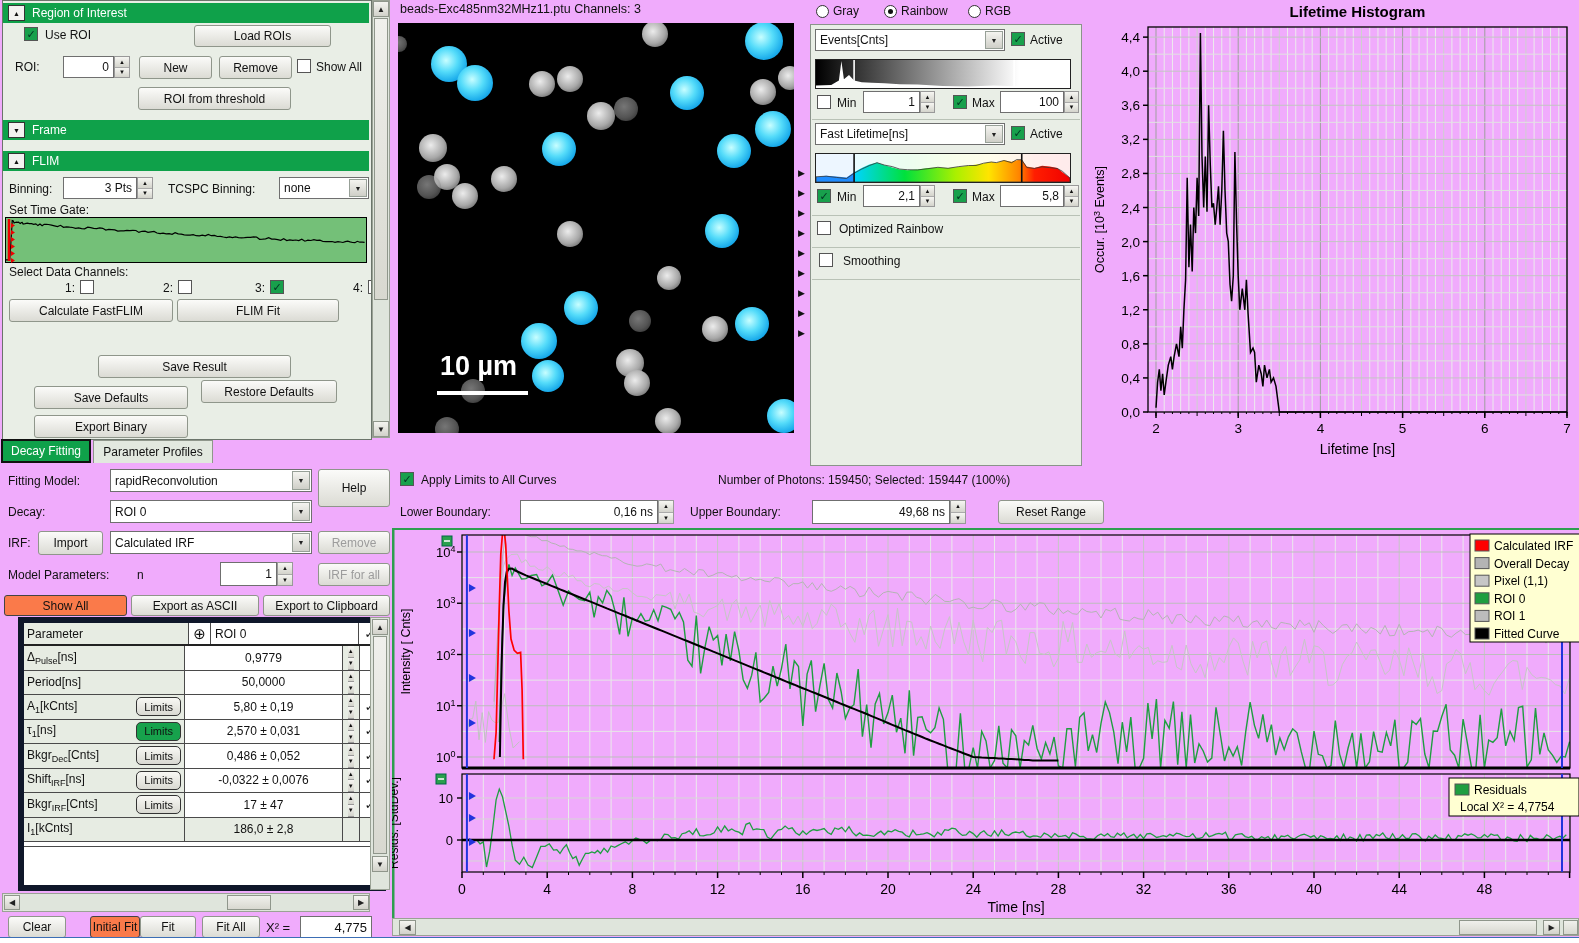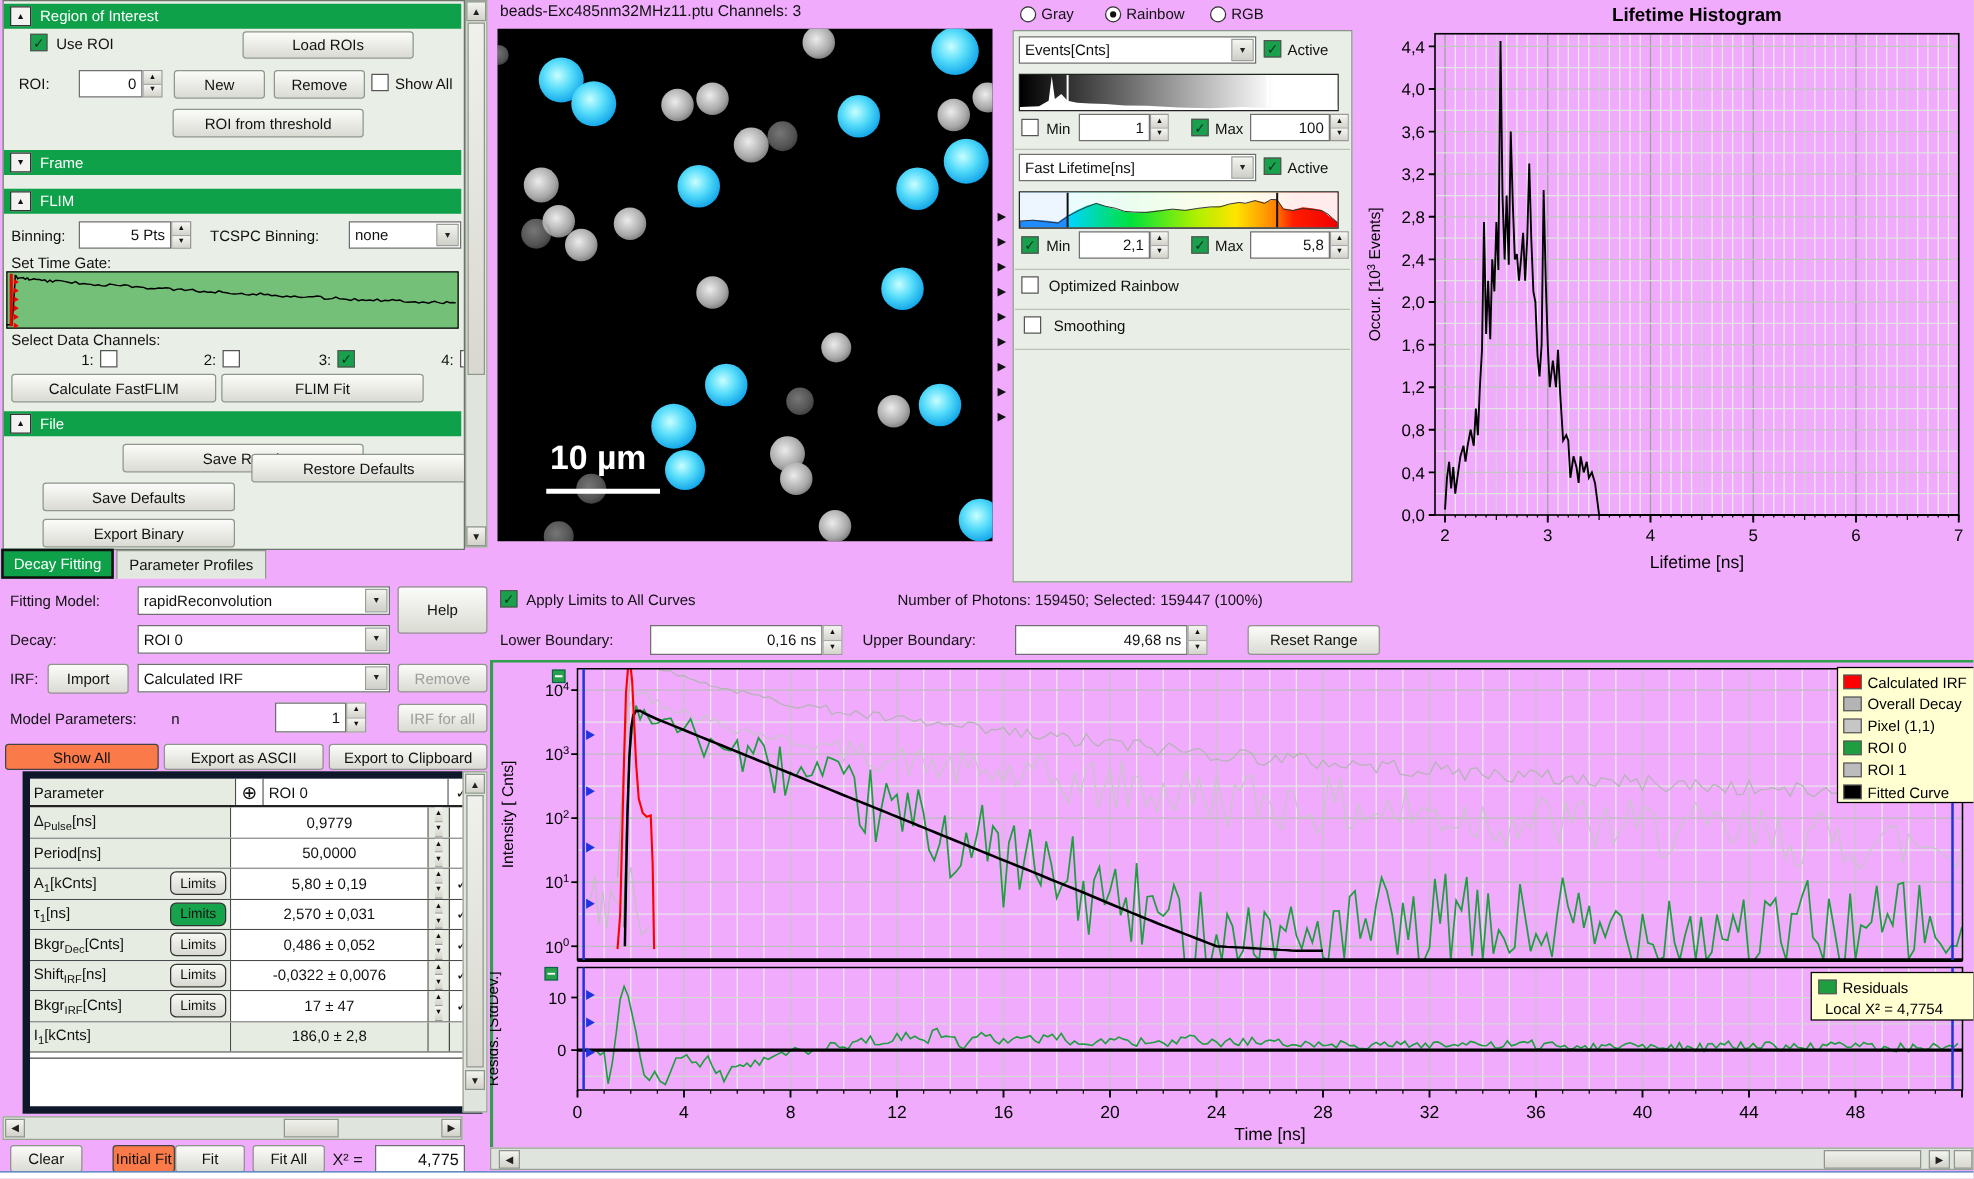--- a/index.html
+++ b/index.html
@@ -71,21 +71,21 @@
     <div class="sechdr" style="left:0;top:119px;width:366px">
       <span class="hdrbtn">▼</span>
       <span>Frame</span>
     </div>
 
     <div class="sechdr" style="left:0;top:150px;width:366px">
       <span class="hdrbtn">▲</span>
       <span>FLIM</span>
     </div>
     <span class="lbl" style="left:6px;top:181px">Binning:</span>
-    <div class="wbox" style="left:60px;top:176px;width:74px;height:22px">5 Pts</div>
+    <div class="wbox" style="left:60px;top:176px;width:74px;height:22px">3 Pts</div>
     <div class="spin" style="left:134px;top:176px;width:16px;height:22px">
         <i>▲</i>
         <i>▼</i>
       </div>
     <span class="lbl" style="left:165px;top:181px">TCSPC Binning:</span>
     <div class="dd" style="left:276px;top:176px;width:90px;height:22px">
       <span>none</span>
         <span class="da">▼</span>
     </div>
     <span class="lbl" style="left:6px;top:202px">Set Time Gate:</span>
@@ -107,27 +107,23 @@
         <span style="position: absolute; left: 160px; top: 2px;">2:</span>
         <span class="cb" style="left: 175px; top: 1px;"></span>
         <span style="position: absolute; left: 252px; top: 2px;">3:</span>
         <span class="cb on" style="left: 267px; top: 1px;">✓</span>
         <span style="position: absolute; left: 350px; top: 2px;">4:</span>
         <span class="cb" style="left: 365px; top: 1px;"></span>
       </div>
     <div class="btn" style="left:6px;top:298px;width:164px;height:23px">Calculate FastFLIM</div>
     <div class="btn" style="left:174px;top:298px;width:162px;height:23px">FLIM Fit</div>
 
-    <div class="sechdr" style="left:0;top:328px;width:366px">
-      <span class="hdrbtn">▲</span>
-      <span>File</span>
-    </div>
     <div class="btn" style="left:95px;top:354px;width:193px;height:23px">Save Result</div>
     <div class="btn" style="left:31px;top:385px;width:154px;height:23px">Save Defaults</div>
-    <div class="btn" style="left:198px;top:362px;width:172px;height:23px">Restore Defaults</div>
+    <div class="btn" style="left:198px;top:379px;width:136px;height:23px">Restore Defaults</div>
     <div class="btn" style="left:31px;top:414px;width:154px;height:23px">Export Binary</div>
   </div>
 
   <div class="scroll" style="left:372px;top:0;width:18px;height:438px">
     <div class="sbtn" style="left:0;top:0;width:16px;height:16px">▲</div>
     <div class="sthumb" style="left:1px;top:17px;width:14px;height:282px"></div>
     <div class="sbtn" style="left:0;top:420px;width:16px;height:16px">▼</div>
   </div>
 
   <div class="tab on" style="left:1px;top:439px;width:90px">Decay Fitting</div>

